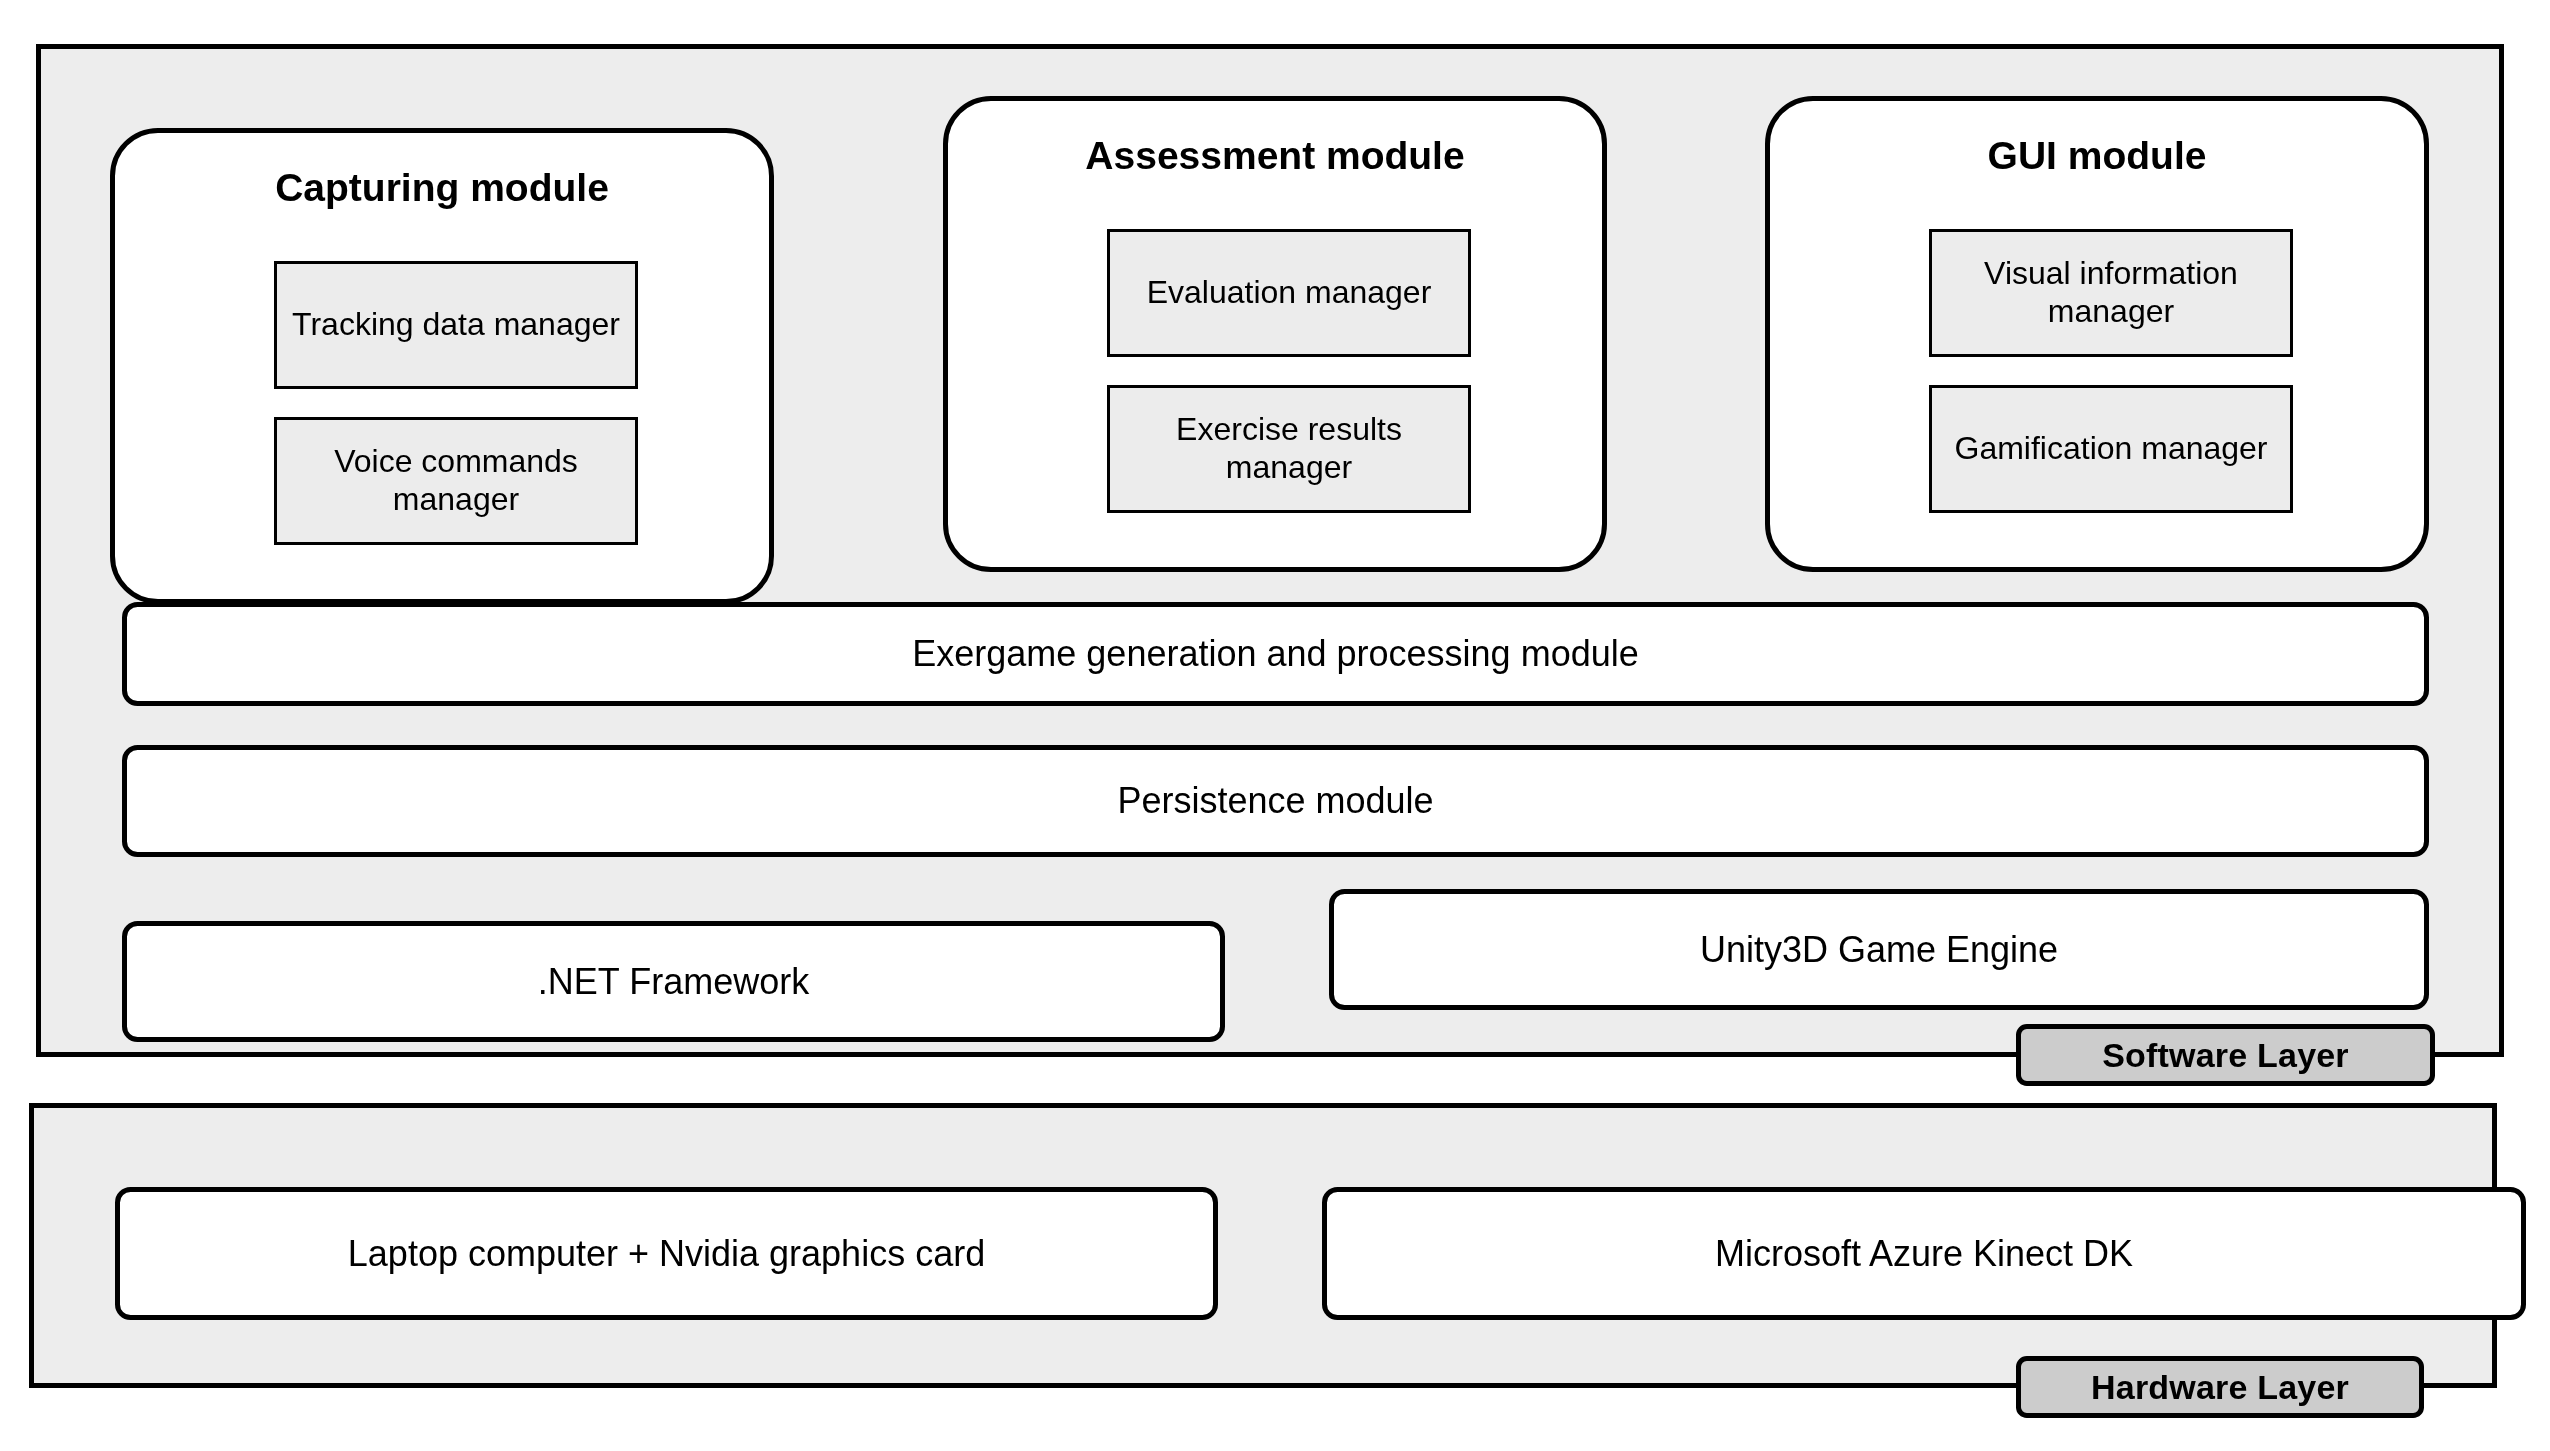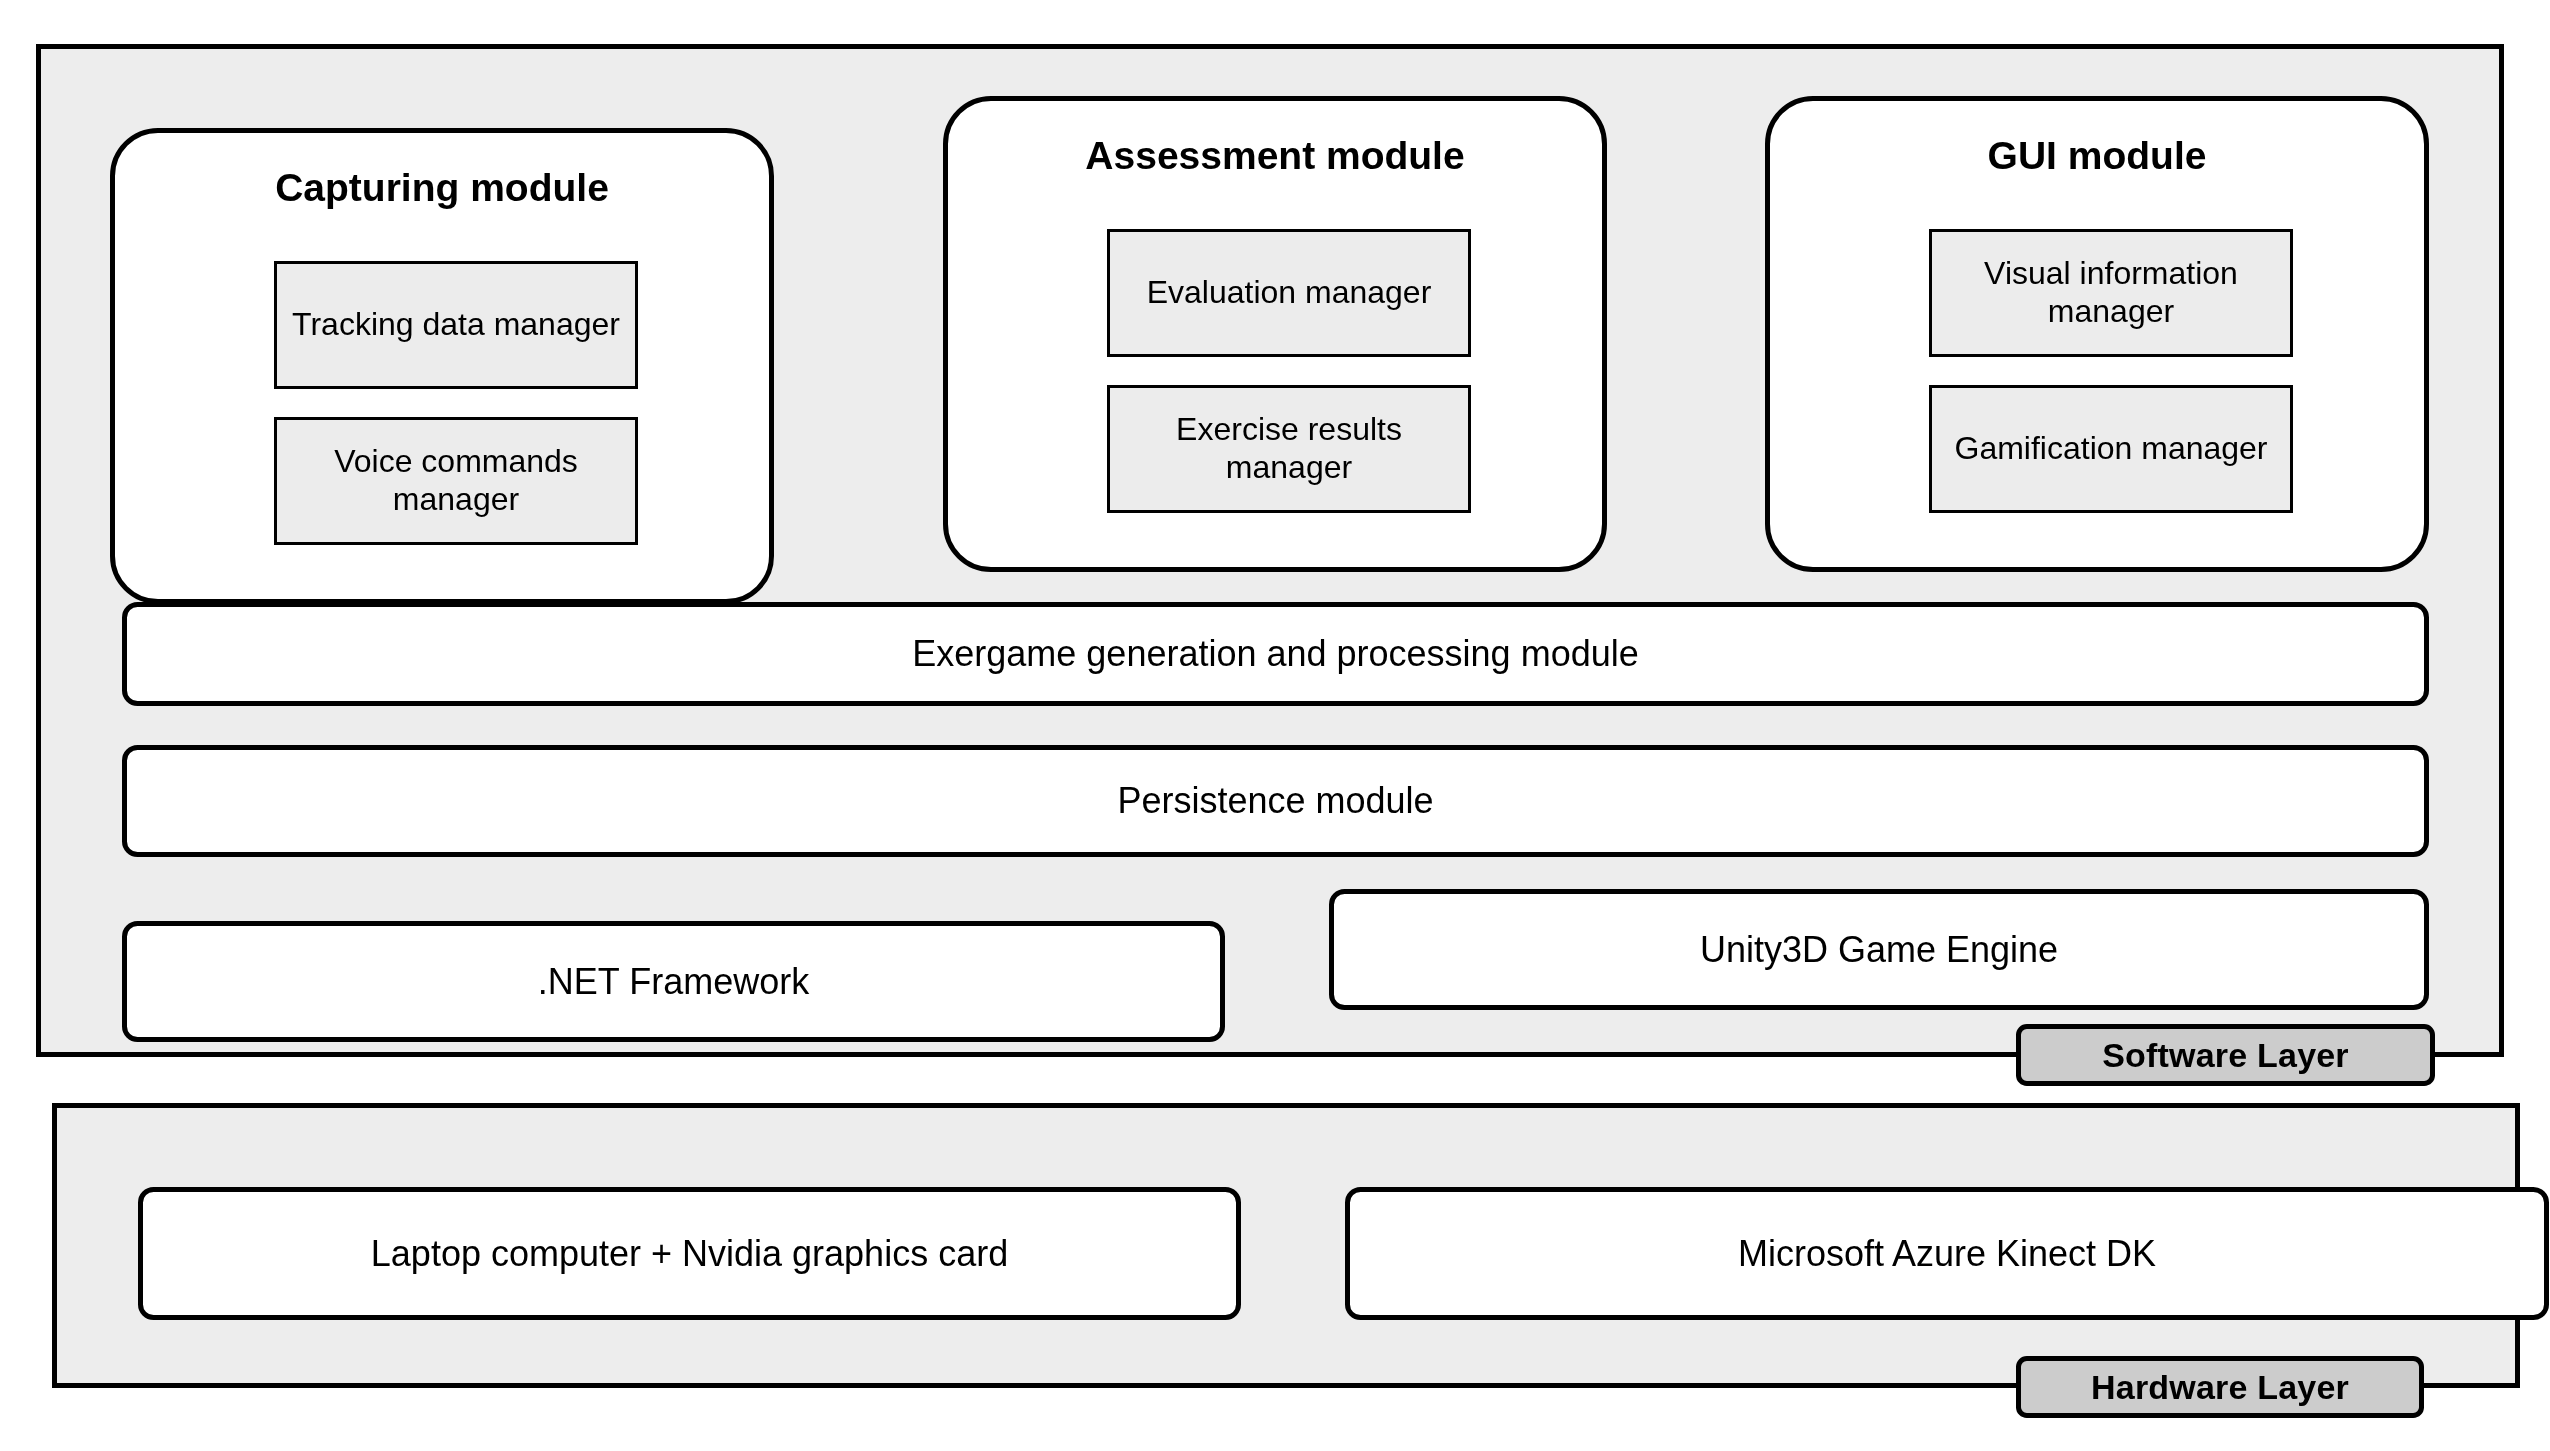--- a/index.html
+++ b/index.html
@@ -29,21 +29,21 @@
     border: 5.4px solid #000000;
     box-sizing: border-box;
   }
   #software-layer {
     left: 36px;
     top: 44px;
     width: 2468px;
     height: 1013px;
   }
   #hardware-layer {
-    left: 52px;
+    left: 29px;
     top: 1103px;
     width: 2468px;
     height: 285px;
   }
 
   
   .layer-badge {
     position: absolute;
     background: #cccccc;
     border: 5.4px solid #000000;

